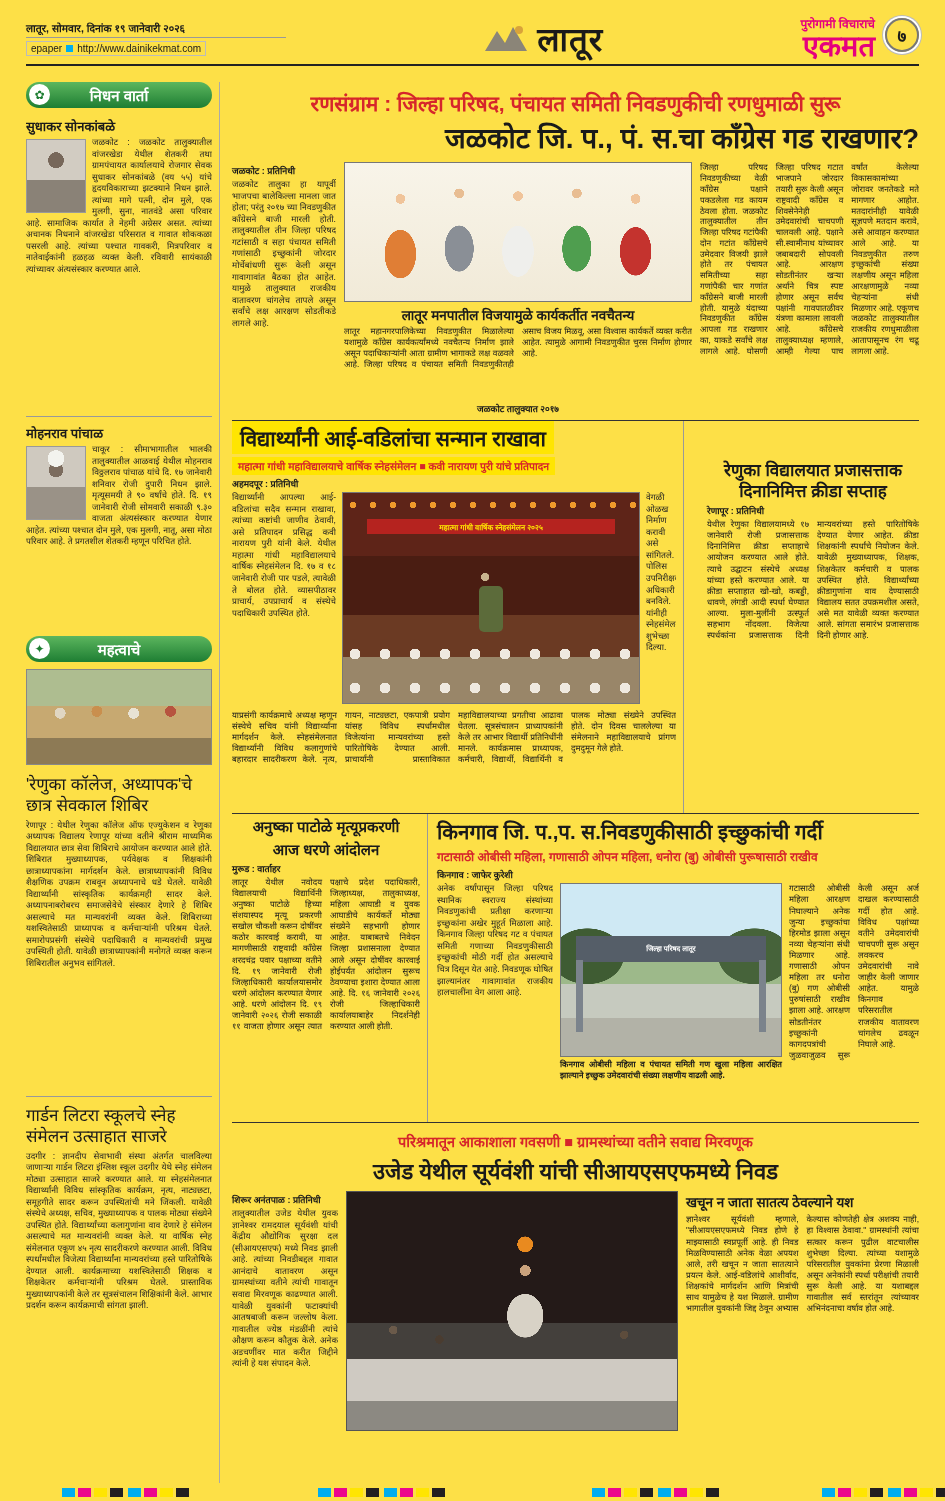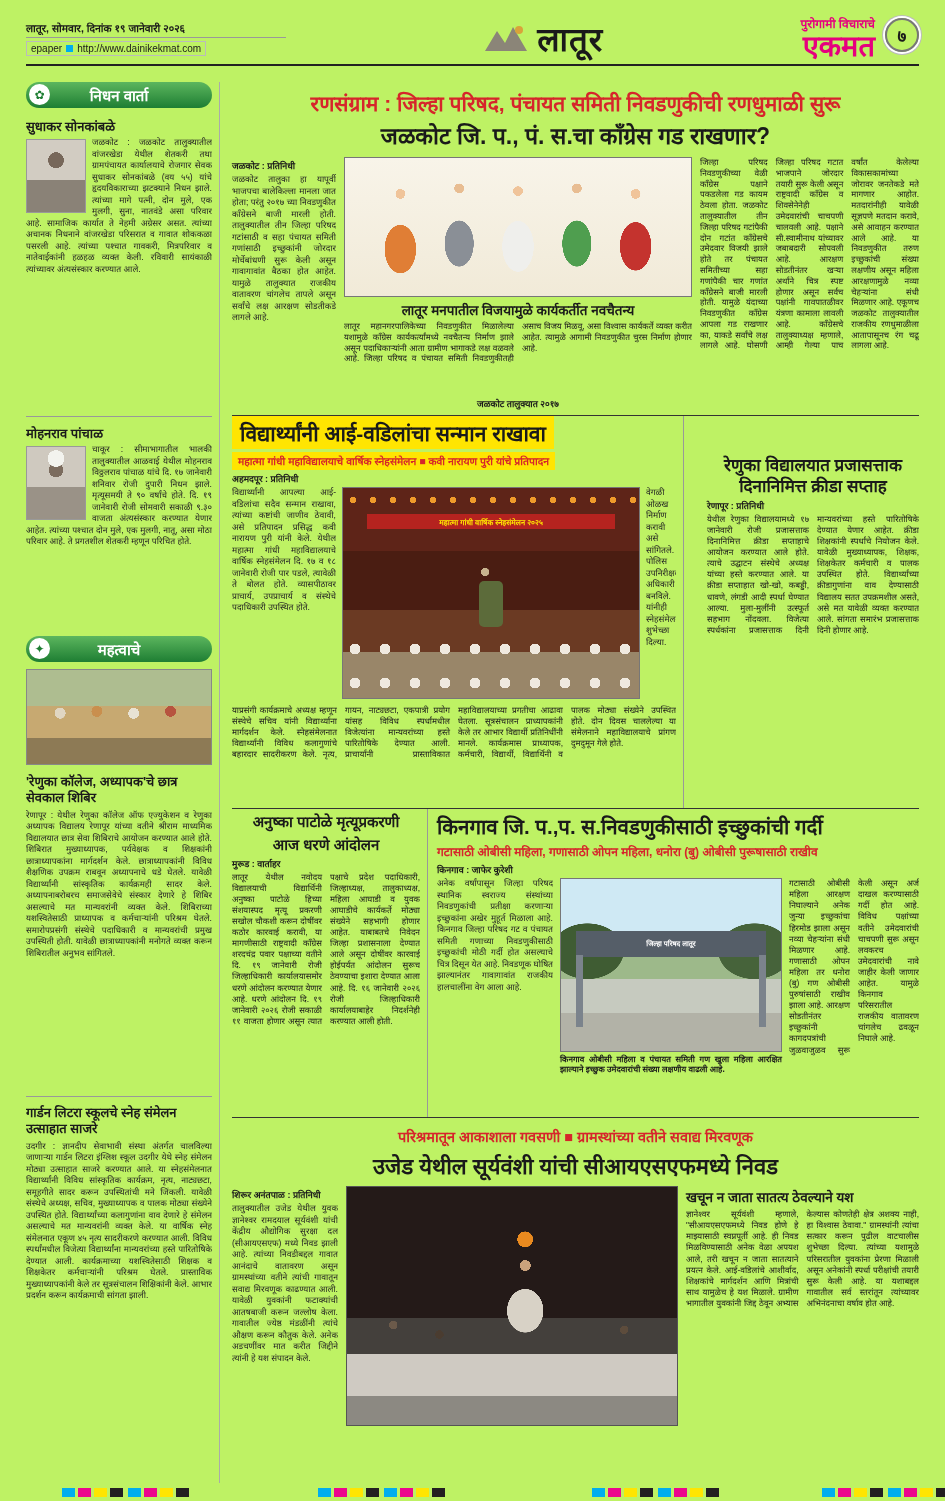--- a/index.html
+++ b/index.html
@@ -1,16 +1,16 @@
 <!DOCTYPE html>
 <html><head>
 <meta charset="utf-8">
 <style>
   html,body{margin:0;padding:0;background:#dcdcd6;}
-  .page{position:relative;width:945px;height:1501px;margin:0 auto;background:#bef264;
+  .page{position:relative;width:945px;height:1501px;margin:0 auto;background:#fde047;
         font-family:"Liberation Sans","DejaVu Sans",sans-serif;color:#1a1a1a;overflow:hidden;}
 
   
   .masthead{position:absolute;left:26px;right:26px;top:12px;height:52px;
             border-bottom:2.5px solid #222;display:flex;align-items:center;justify-content:space-between;}
   .mh-left{width:260px;}
   .mh-date{font-size:10.5px;font-weight:bold;border-bottom:1px solid #999;padding-bottom:2px;}
   .mh-epaper{font-size:10px;margin-top:3px;display:flex;align-items:center;gap:4px;border:1px solid #bbb;padding:1px 4px;width:max-content;}
   .mh-sq{width:7px;height:7px;display:inline-block;}
   .mh-center{display:flex;align-items:center;gap:8px;}
@@ -39,26 +39,26 @@
                 linear-gradient(180deg,#cfc9bf 0 55%,#9a9287 55% 100%);}
   .hr{border:none;border-top:1px solid #999;margin:5px 0;}
   .body-sm{font-size:8.6px;line-height:1.34;text-align:justify;color:#222;}
   .clamp{overflow:hidden;}
   .group-ph{height:94px;border:1px solid #888;margin:2px 0 6px;
             background:radial-gradient(circle 9px at 18% 46%,#e0d6c2 0 60%,transparent 61%),
                        radial-gradient(circle 9px at 38% 44%,#c98f4e 0 60%,transparent 61%),
                        radial-gradient(circle 9px at 58% 46%,#e8e2d2 0 60%,transparent 61%),
                        radial-gradient(circle 9px at 78% 44%,#b7543f 0 60%,transparent 61%),
                        linear-gradient(180deg,#aebd90 0 38%,#c7a971 38% 72%,#8d7a55 72% 100%);}
-  .side-head{font-size:13px;font-weight:bold;line-height:1.25;margin:3px 0 3px;}
+  .side-head{font-size:17px;font-weight:normal;line-height:1.25;margin:3px 0 3px;}
 
   
   .main{position:absolute;left:232px;right:26px;top:82px;}
   .banner-red{color:#d6252b;font-weight:bold;font-size:21px;text-align:center;padding:7px 0 3px;}
-  .headline-xl{font-size:23px;font-weight:bold;text-align:center;line-height:1.05;padding:4px 0 9px;}
+  .headline-xl{font-size:28px;font-weight:bold;text-align:right;line-height:1.05;padding:4px 0 9px;}
   .byline{font-weight:bold;font-size:9px;margin:2px 0;}
   .sec{border-top:1.5px solid #333;}
 
   .lead-row{display:flex;gap:8px;height:258px;}
   .lead-left{width:104px;}
   .lead-center{width:348px;display:flex;flex-direction:column;}
   .cartoon{height:138px;border:1px solid #777;position:relative;
            background:radial-gradient(circle 8px at 16% 26%,#f0c49a 0 60%,transparent 61%),
                       radial-gradient(circle 8px at 33% 22%,#e8bd92 0 60%,transparent 61%),
                       radial-gradient(circle 8px at 50% 24%,#f0c49a 0 60%,transparent 61%),

